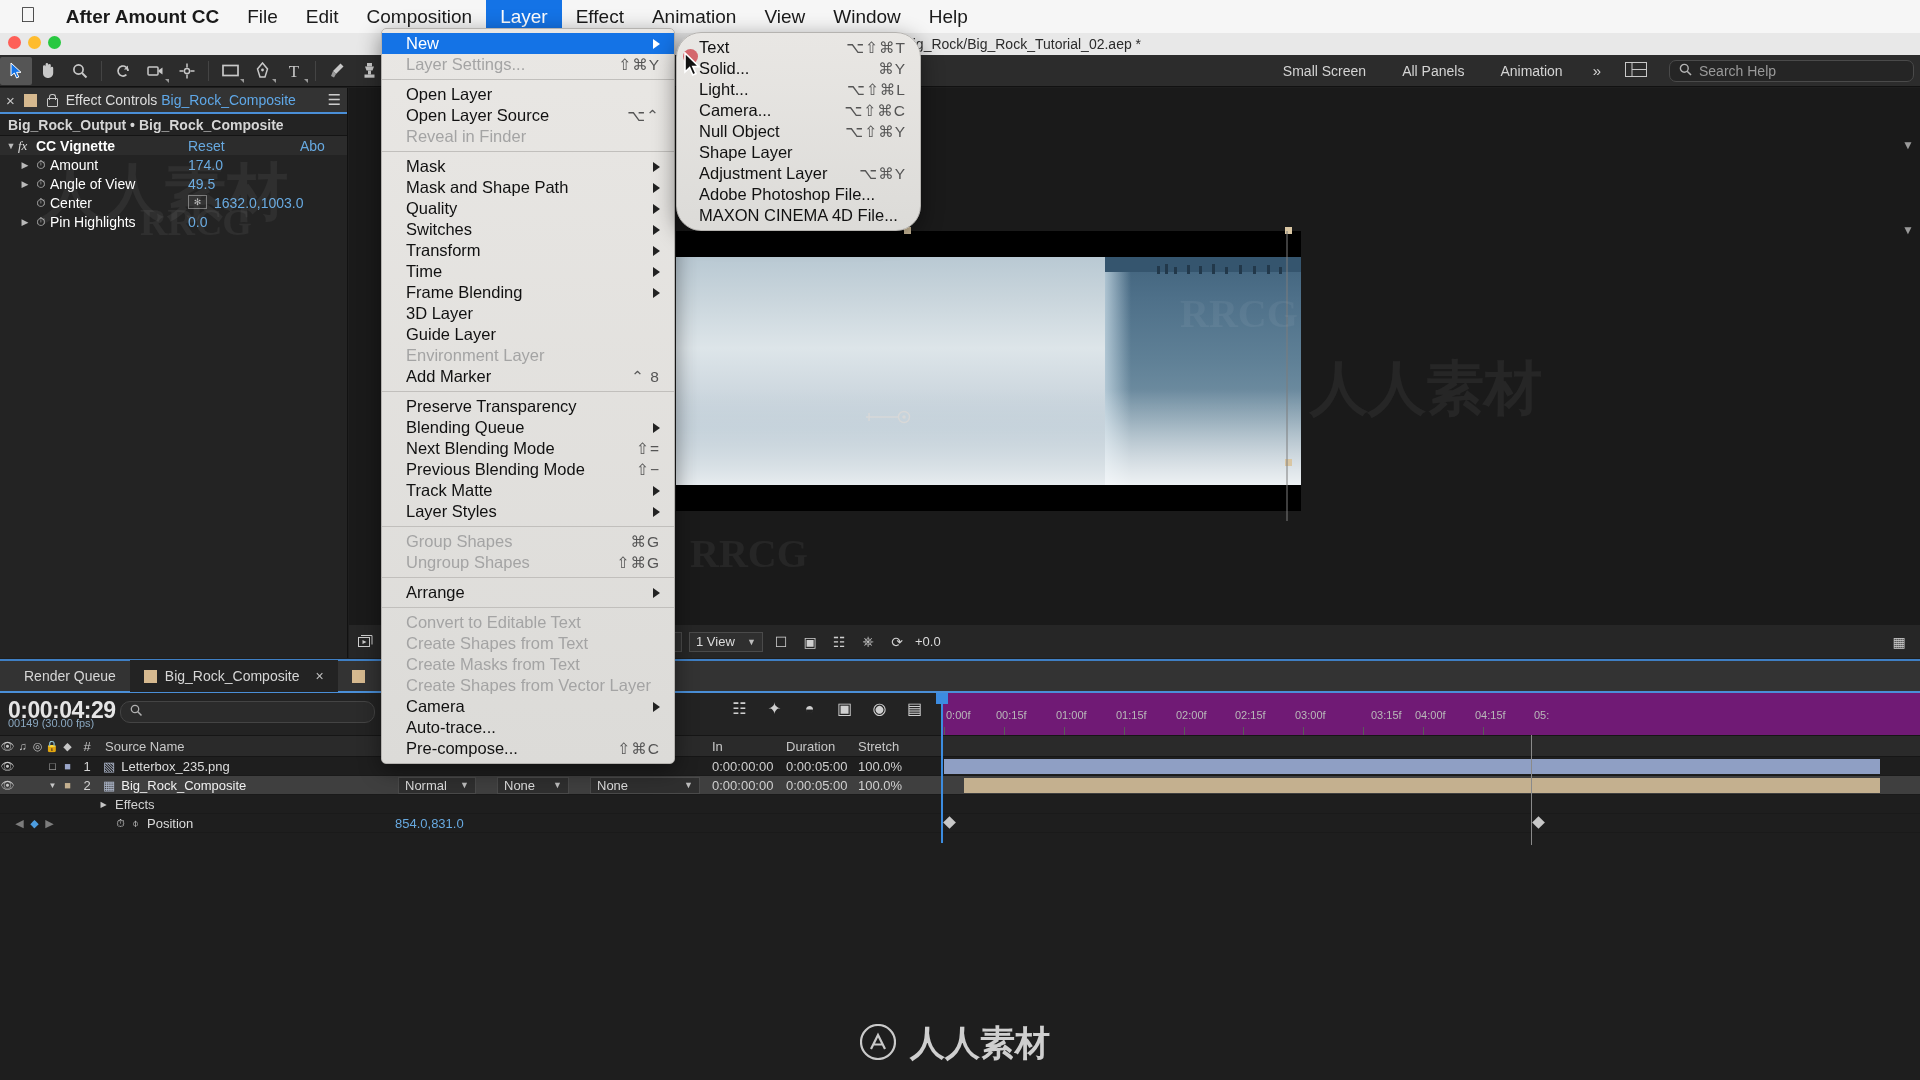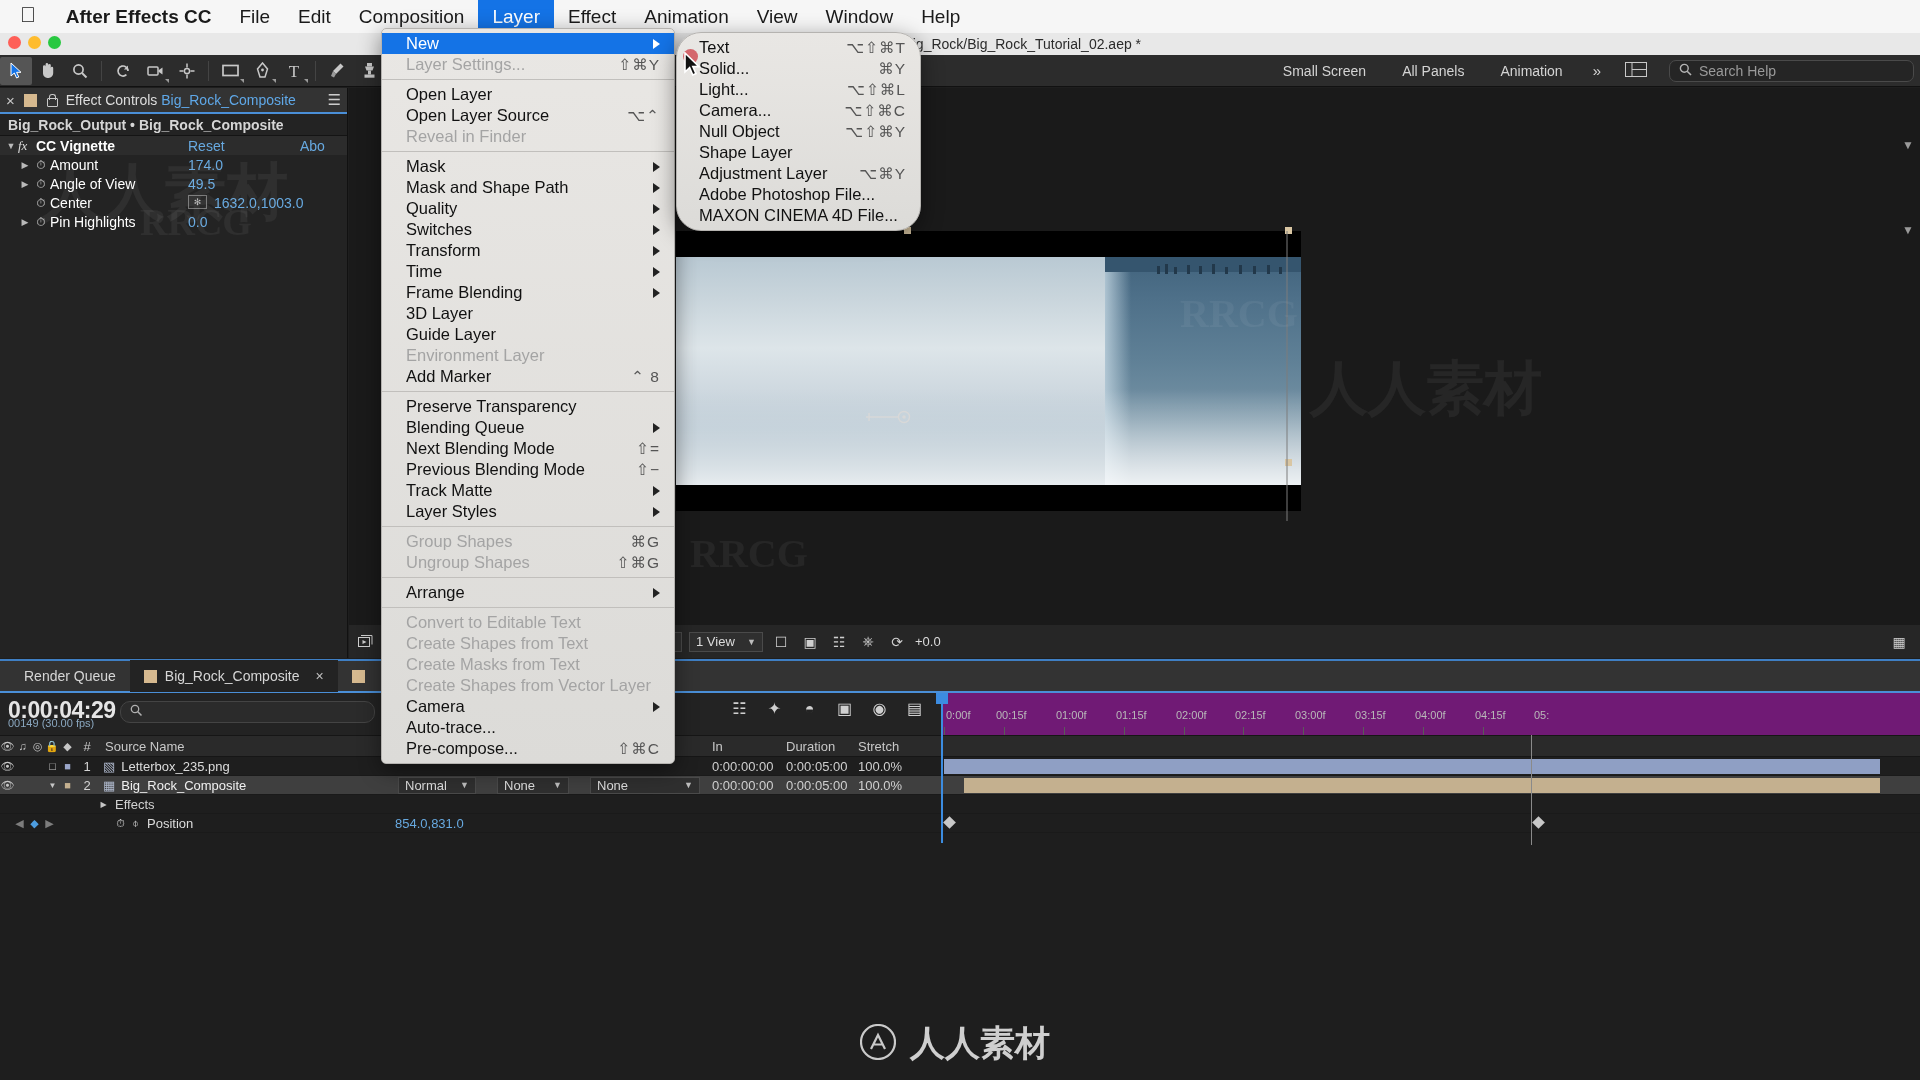--- a/index.html
+++ b/index.html
@@ -168,21 +168,21 @@
   .clickdot { position:absolute; z-index:94; width:15px; height:15px; border-radius:50%;
      background:rgba(205,60,70,.75); }
 </style>
 </head>
 <body>
 
 <div class="app">
 
   <div class="macbar">
     <span class="apple"></span>
-    <span class="mi bold">After Effects CC</span>
+    <span class="mi bold">After Amount CC</span>
     <span class="mi">File</span>
     <span class="mi">Edit</span>
     <span class="mi">Composition</span>
     <span class="mi active">Layer</span>
     <span class="mi">Effect</span>
     <span class="mi">Animation</span>
     <span class="mi">View</span>
     <span class="mi">Window</span>
     <span class="mi">Help</span>
   </div>
@@ -498,21 +498,21 @@
         <span class="ti">▤</span>
       </div>
       <div class="ruler">
         <span class="rtick" style="left:4px;">0:00f</span>
         <span class="rtick" style="left:54px;">00:15f</span>
         <span class="rtick" style="left:114px;">01:00f</span>
         <span class="rtick" style="left:174px;">01:15f</span>
         <span class="rtick" style="left:234px;">02:00f</span>
         <span class="rtick" style="left:293px;">02:15f</span>
         <span class="rtick" style="left:353px;">03:00f</span>
-        <span class="rtick" style="left:413px;">03:15f</span>
+        <span class="rtick" style="left:429px;">03:15f</span>
         <span class="rtick" style="left:473px;">04:00f</span>
         <span class="rtick" style="left:533px;">04:15f</span>
         <span class="rtick" style="left:592px;">05:</span>
         <span class="rline" style="left:2px;"></span>
           <span class="rline" style="left:62px;"></span>
         <span class="rline" style="left:122px;"></span>
           <span class="rline" style="left:182px;"></span>
         <span class="rline" style="left:242px;"></span>
           <span class="rline" style="left:301px;"></span>
         <span class="rline" style="left:361px;"></span>

